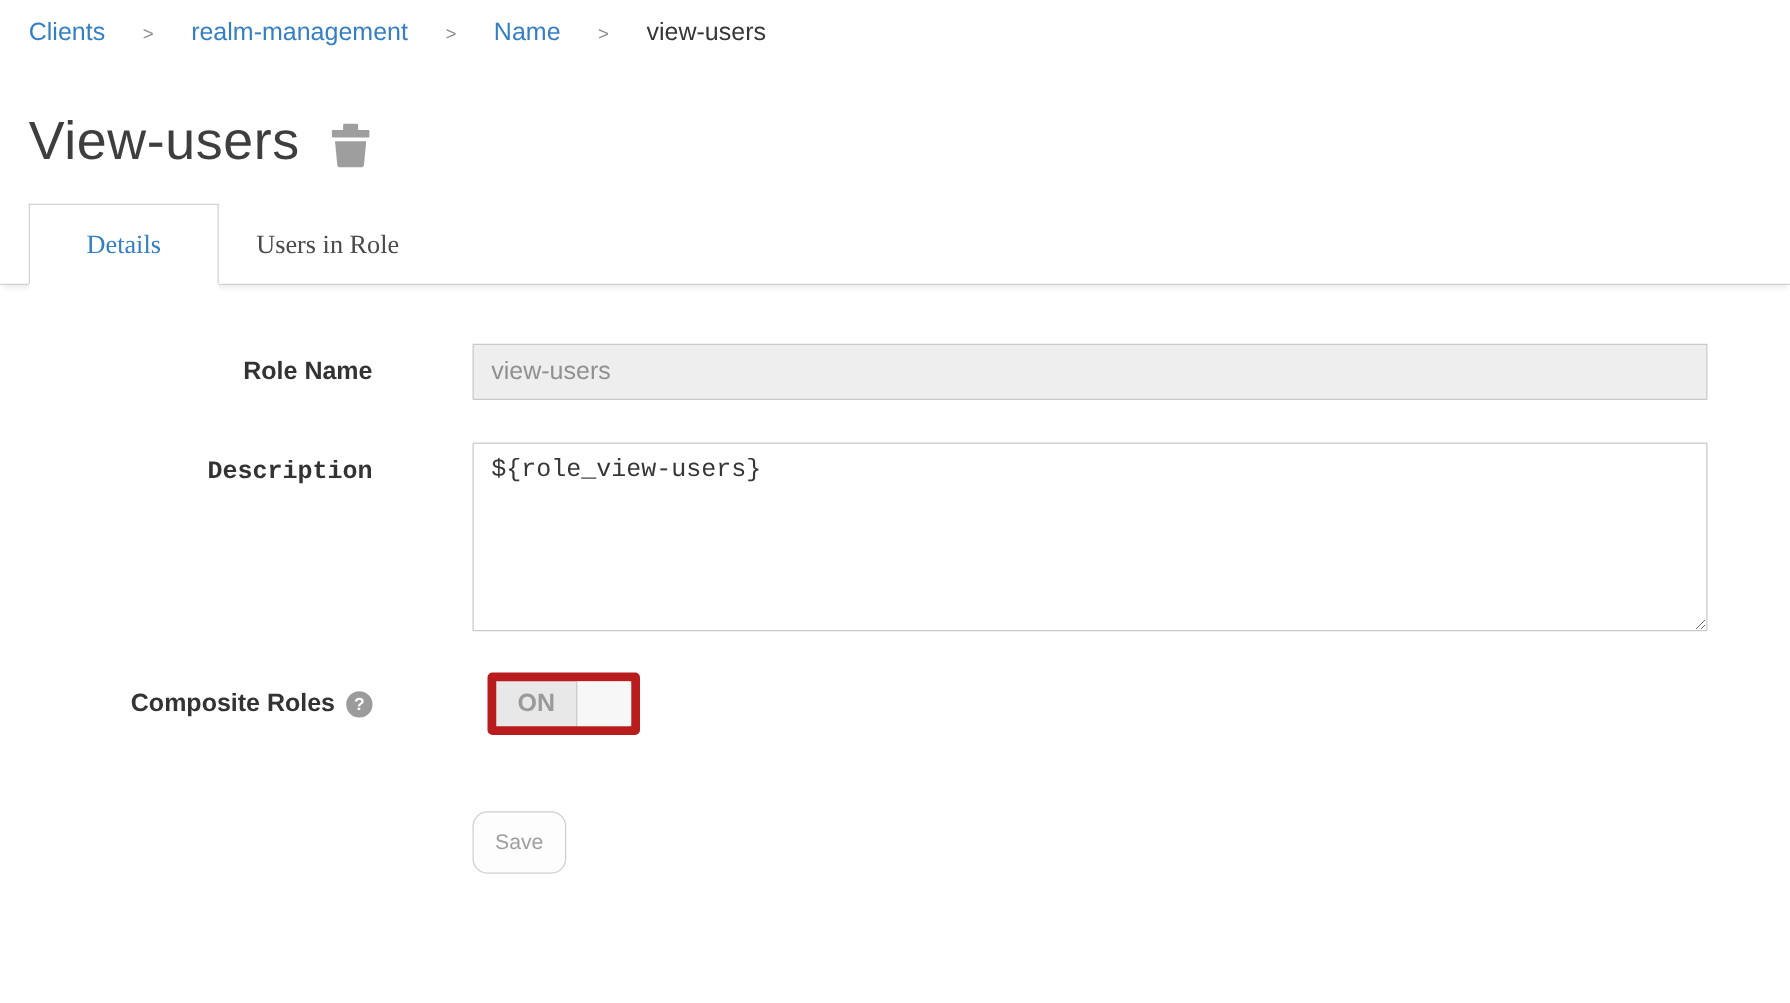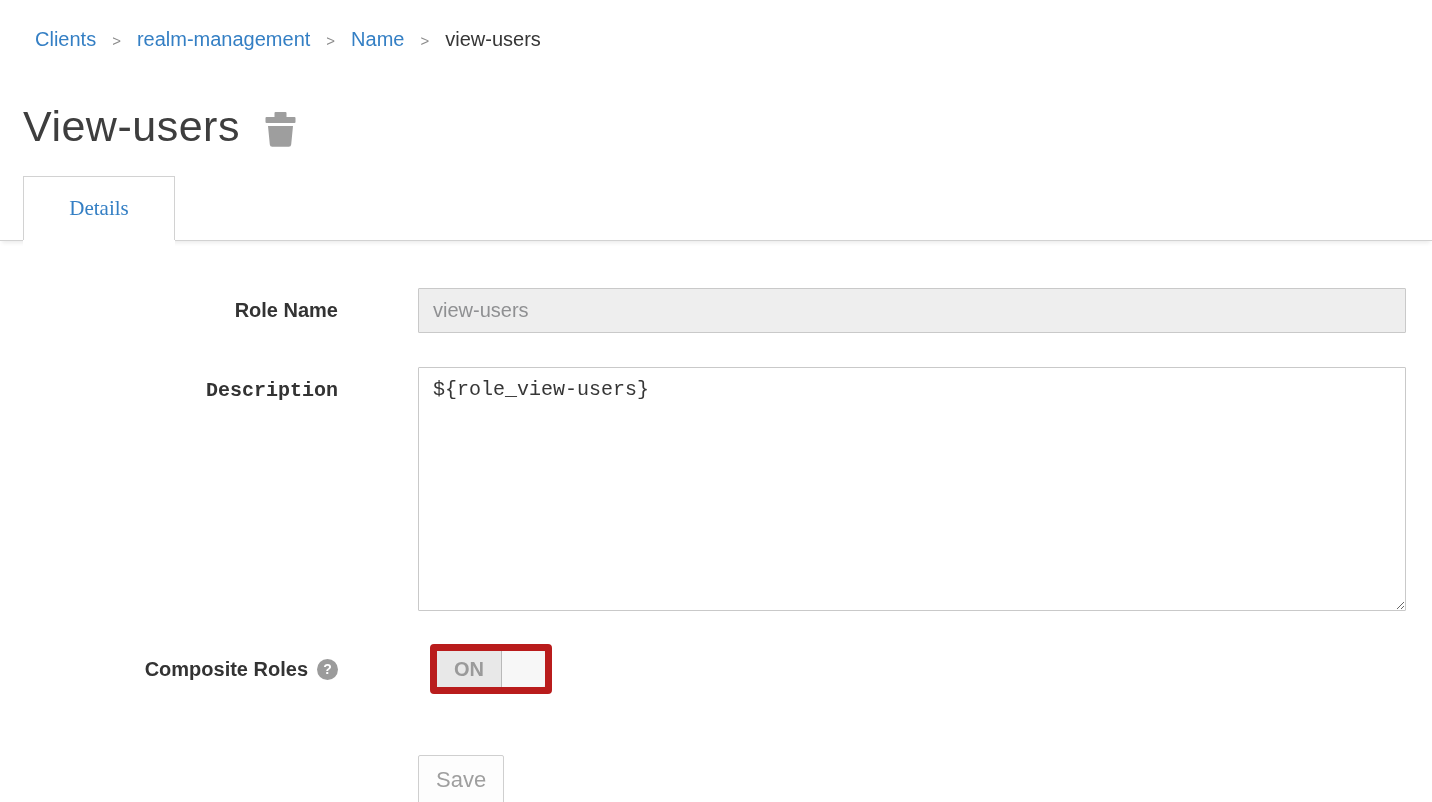--- a/index.html
+++ b/index.html
@@ -8,24 +8,23 @@
     width: 1432px; height: 802px;
     background: #ffffff;
     font-family: "Liberation Sans", "DejaVu Sans", sans-serif;
     color: #333333;
     overflow: hidden;
   }
 
   
   .breadcrumb {
     display: flex; align-items: center;
-    padding: 28px 0 0 23px;
+    padding: 15px 0 0 23px;
     font-size: 20px;
-    gap: 16px;
-    margin-left: 12px;
+    gap: 30px;
   }
   .breadcrumb a.crumb-link {
     color: #347fc4; text-decoration: none; cursor: pointer;
   }
   .breadcrumb .crumb-sep {
     color: #8b8b8b; font-size: 15px; line-height: 1;
     transform: translateY(1px);
   }
   .breadcrumb .crumb-current { color: #363636; }
 
@@ -73,21 +72,21 @@
     position: relative;
     z-index: 2;
     box-shadow: 0 6px 0 0 #ffffff;
   }
   .tab.inactive {
     padding: 0 30px;
     color: #4a4a4a;
   }
 
   
-  .form-area { margin-top: 47px; margin-left: 40px; }
+  .form-area { margin-top: 47px; }
   .form-group { display: flex; }
   .label-col {
     width: 298px;
     text-align: right;
     font-weight: bold;
     font-size: 20px;
     color: #333333;
     flex-shrink: 0;
   }
   .control-col {
@@ -107,21 +106,21 @@
 
   .text-input {
     width: 100%; height: 45px;
     border: 1px solid #c9c9c9; border-radius: 1px;
     background: #eeeeee; color: #8f9092;
     font-size: 20px; padding: 0 14px;
     font-family: inherit;
   }
   .textarea {
     display: block;
-    width: 100%; height: 244px;
+    width: 100%; height: 151px;
     border: 1px solid #c9c9c9; border-radius: 1px;
     background: #ffffff; color: #363636;
     font-size: 20px; padding: 10px 14px;
     font-family: inherit;
     resize: both;
   }
 
   .help-icon {
     display: inline-flex; align-items: center; justify-content: center;
     width: 21px; height: 21px; border-radius: 50%;
@@ -150,26 +149,26 @@
     width: 44px;
     background: #f7f7f7;
     border-left: 1px solid #b9b9b9;
     border-radius: 0 3px 3px 0;
   }
 
   
   .btn-row { display: flex; gap: 7px; }
   .btn {
     height: 50px;
-    font-size: 22px;
+    font-size: 17px;
     font-family: inherit;
     color: #9f9f9f;
     background: #fdfdfd;
     border: 1px solid #cfcfcf;
-    border-radius: 2px;
+    border-radius: 12px;
     padding: 0 17px;
     cursor: pointer;
   }
 </style>
 </head>
 <body>
 
 <nav class="breadcrumb">
   <a class="crumb-link">Clients</a>
   <span class="crumb-sep">&gt;</span>
@@ -190,20 +189,21 @@
           <rect x="1.5" y="6" width="30" height="6" rx="1"></rect>
           <path d="M4 15 L29 15 L27.2 33.5 A2.5 2.5 0 0 1 24.7 35.8 L8.3 35.8 A2.5 2.5 0 0 1 5.8 33.5 Z"></path>
         </g>
       </svg>
     </span>
   </button>
 </header>
 
 <div class="tabs-row">
   <div class="tab active">Details</div>
+  <div class="tab inactive">Users in Role</div>
 </div>
 
 <div class="form-area">
 
   <div class="form-group group-rolename">
     <label class="label-col">Role Name</label>
     <div class="control-col">
       <input class="text-input" type="text" disabled="" value="view-users" style="">
     </div>
   </div>

